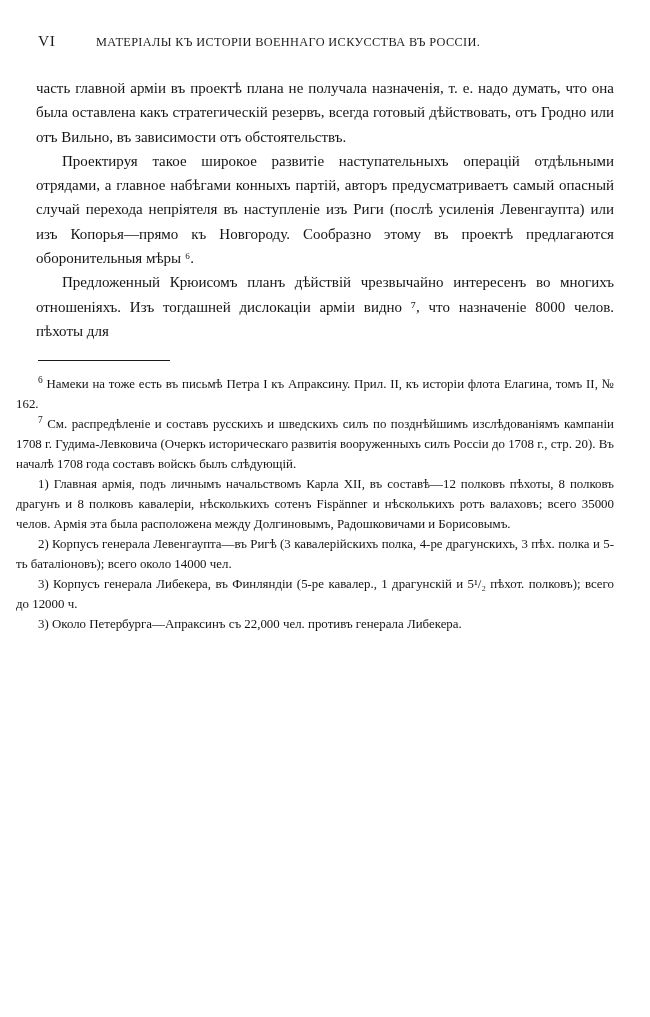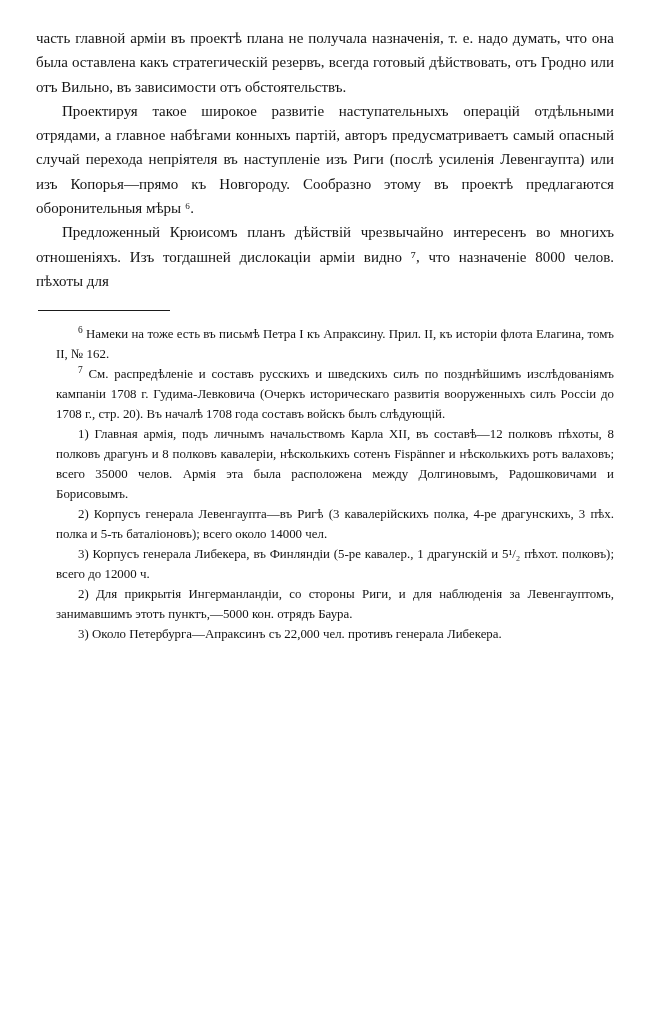--- a/index.html
+++ b/index.html
@@ -68,21 +68,21 @@
     margin-top: 17px;
   }
   .rule {
     width: 132px;
     height: 1px;
     background: #1a1a1a;
     margin-left: 2px;
   }
   .notes {
     margin-top: 13px;
-    padding: 0 36px 0 56px;
+    padding: 0 36px 0 16px;
   }
   .notes p {
     margin: 0;
     font-size: 12.9px;
     line-height: 1.55;
     text-align: justify;
     color: #141414;
   }
   .notes p.ind {
     text-indent: 22px;
@@ -91,20 +91,24 @@
     font-size: 9.4px;
     vertical-align: super;
     line-height: 0;
   }
 </style>
 </head>
 <body>
 
 <div class="page">
 
+  <div class="running-head">
+    <div class="folio">VI</div>
+    <div class="head-title">МАТЕРІАЛЫ КЪ ИСТОРІИ ВОЕННАГО ИСКУССТВА ВЪ РОССІИ.</div>
+  </div>
 
   <div class="body-text">
     <p>часть главной арміи въ проектѣ плана не получала назначенія, т. е. надо думать, что она была оставлена какъ стратегическій резервъ, всегда готовый дѣйствовать, отъ Гродно или отъ Вильно, въ зависимости отъ обстоятельствъ.</p>
     <p class="indent">Проектируя такое широкое развитіе наступательныхъ операцій отдѣльными отрядами, а главное набѣгами конныхъ партій, авторъ предусматриваетъ самый опасный случай перехода непріятеля въ наступленіе изъ Риги (послѣ усиленія Левенгаупта) или изъ Копорья—прямо къ Новгороду. Сообразно этому въ проектѣ предлагаются оборонительныя мѣры ⁶.</p>
     <p class="indent">Предложенный Крюисомъ планъ дѣйствій чрезвычайно интересенъ во многихъ отношеніяхъ. Изъ тогдашней дислокаціи арміи видно ⁷, что назначеніе 8000 челов. пѣхоты для</p>
   </div>
 
   <div class="rule-wrap">
     <div class="rule"></div>
   </div>
@@ -114,17 +118,16 @@
       <sup class="fn">6</sup>
       <span>Намеки на тоже есть въ письмѣ Петра I къ Апраксину. Прил. II, къ исторіи флота Елагина, томъ II, № 162.</span>
     </p>
     <p class="ind">
       <sup class="fn">7</sup>
       <span>См. распредѣленіе и составъ русскихъ и шведскихъ силъ по позднѣйшимъ изслѣдованіямъ кампаніи 1708 г. Гудима-Левковича (Очеркъ историческаго развитія вооруженныхъ силъ Россіи до 1708 г., стр. 20). Въ началѣ 1708 года составъ войскъ былъ слѣдующій.</span>
     </p>
     <p class="ind">1) Главная армія, подъ личнымъ начальствомъ Карла XII, въ составѣ—12 полковъ пѣхоты, 8 полковъ драгунъ и 8 полковъ кавалеріи, нѣсколькихъ сотенъ Fispänner и нѣсколькихъ ротъ валаховъ; всего 35000 челов. Армія эта была расположена между Долгиновымъ, Радошковичами и Борисовымъ.</p>
     <p class="ind">2) Корпусъ генерала Левенгаупта—въ Ригѣ (3 кавалерійскихъ полка, 4-ре драгунскихъ, 3 пѣх. полка и 5-ть баталіоновъ); всего около 14000 чел.</p>
     <p class="ind">3) Корпусъ генерала Либекера, въ Финляндіи (5-ре кавалер., 1 драгунскій и 5¹/₂ пѣхот. полковъ); всего до 12000 ч.</p>
-    <p class="ind">2) Для прикрытія Ингерманландіи, со стороны Риги, и для наблюденія за Левенгауптомъ, занимавшимъ этотъ пунктъ,—5000 кон. отрядъ Баура.</p>
     <p class="ind">3) Около Петербурга—Апраксинъ съ 22,000 чел. противъ генерала Либекера.</p>
   </div>
 
 </div>
 
 </body></html>

